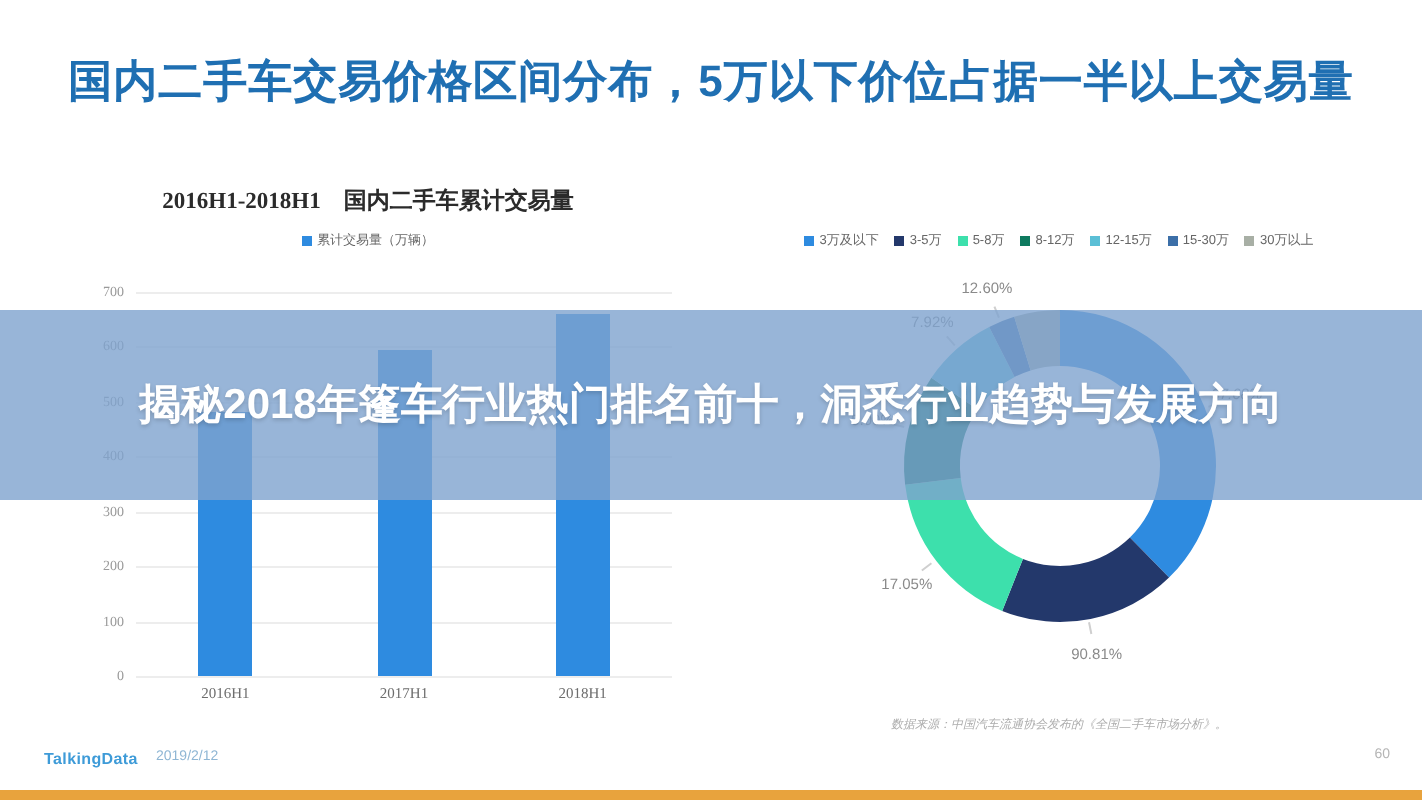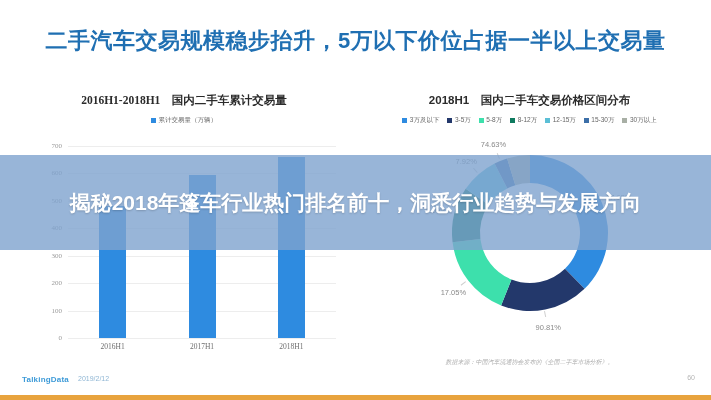--- a/index.html
+++ b/index.html
@@ -132,21 +132,21 @@
     text-shadow:0 1px 2px rgba(0,0,0,0.18);
   }
 </style>
 </head>
 <body>
 
 <div id="slide">
 
   <div class="top-rule"></div>
 
-  <div class="headline">二手汽车交易规模稳步抬升，5万以下价位占据一半以上交易量</div>
+  <div class="headline">国内二手车交易价格区间分布，5万以下价位占据一半以上交易量</div>
 
   <div class="panel panel-left">
     <div class="panel-title">2016H1-2018H1　国内二手车累计交易量</div>
 
     <div class="legend">
       <span class="legend-item">
         <span class="legend-swatch" style="background:#2E8BE0"></span>
         <span class="legend-label">累计交易量（万辆）</span>
       </span>
     </div>
@@ -179,21 +179,20 @@
         </div>
       <div class="x-labels" id="xaxis">
           <div class="x-label" style="left: 44.6667px;">2016H1</div>
           <div class="x-label" style="left: 134px;">2017H1</div>
           <div class="x-label" style="left: 223.333px;">2018H1</div>
         </div>
     </div>
   </div>
 
   <div class="panel panel-right">
-    <div class="panel-title">2018H1　国内二手车交易价格区间分布</div>
 
     <div class="legend" id="donut-legend">
         <span class="legend-item">
           <span class="legend-swatch" style="background: rgb(46, 139, 224);"></span>
           <span class="legend-label">3万及以下</span>
         </span>
         <span class="legend-item">
           <span class="legend-swatch" style="background: rgb(35, 56, 107);"></span>
           <span class="legend-label">3-5万</span>
         </span>
@@ -232,21 +231,21 @@
     <div class="slice-label" style="left: 183.899px; top: 58.7645px; font-style: italic;">37.68%</div>
         <div class="leader" style="left: 169.082px; top: 64.8038px; width: 6px; transform: rotate(-22.176deg); transform-origin: 0px 0px;"></div>
         <div class="slice-label" style="left: 113.817px; top: 189.138px;">90.81%</div>
         <div class="leader" style="left: 110.681px; top: 173.448px; width: 6px; transform: rotate(78.696deg); transform-origin: 0px 0px;"></div>
         <div class="slice-label" style="left: 18.9054px; top: 153.529px;">17.05%</div>
         <div class="leader" style="left: 31.5879px; top: 143.774px; width: 6px; transform: rotate(142.434deg); transform-origin: 0px 0px;"></div>
         <div class="slice-label" style="left: 1.77351px; top: 72.091px;">5.00%</div>
         <div class="leader" style="left: 17.3113px; top: 75.9092px; width: 6px; transform: rotate(-166.194deg); transform-origin: 0px 0px;"></div>
         <div class="slice-label" style="left: 31.6952px; top: 22.83px;">7.92%</div>
         <div class="leader" style="left: 42.246px; top: 34.8583px; width: 6px; transform: rotate(-131.256deg); transform-origin: 0px 0px;"></div>
-        <div class="slice-label" style="left: 58.9881px; top: 6.01045px;">74.63%</div>
+        <div class="slice-label" style="left: 58.9881px; top: 6.01045px;">12.60%</div>
         <div class="leader" style="left: 64.9901px; top: 20.842px; width: 6px; transform: rotate(-112.032deg); transform-origin: 0px 0px;"></div>
       </div>
   </div>
 
   <div class="source-note">数据来源：中国汽车流通协会发布的《全国二手车市场分析》。</div>
   <div class="page-no">60</div>
 
   <div class="footer-brand">TalkingData</div>
   <div class="footer-date">2019/2/12</div>
 

